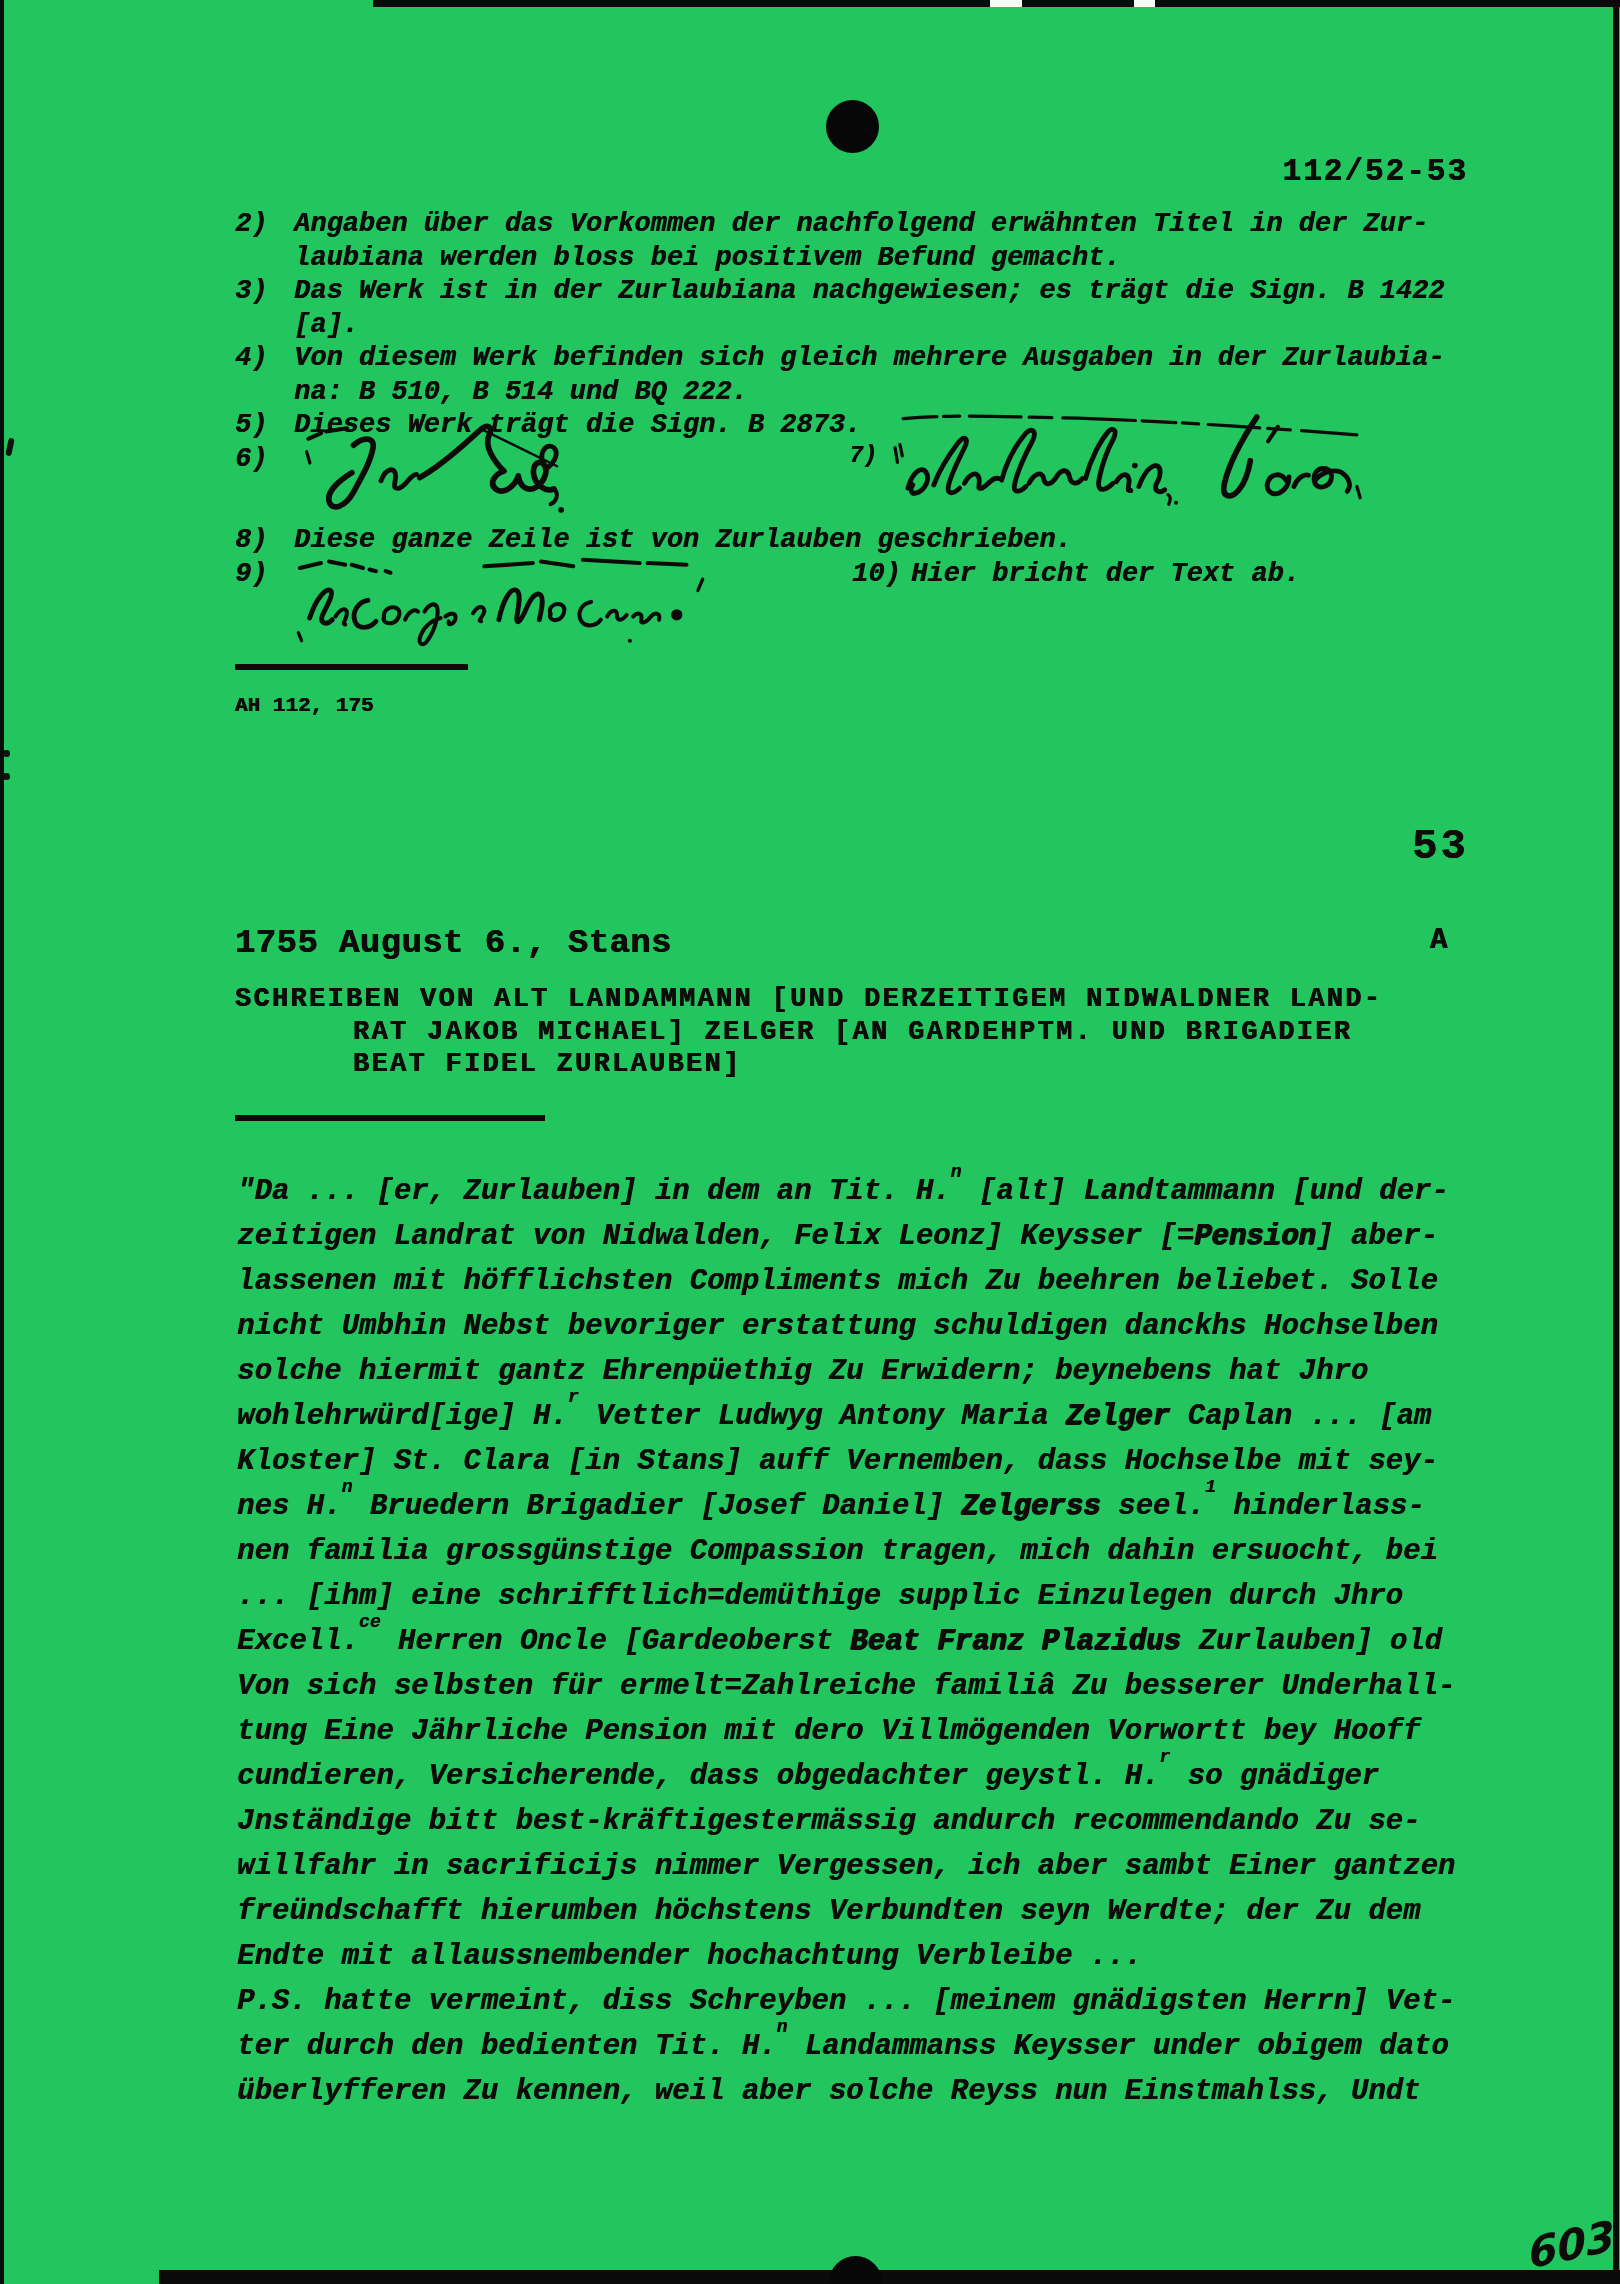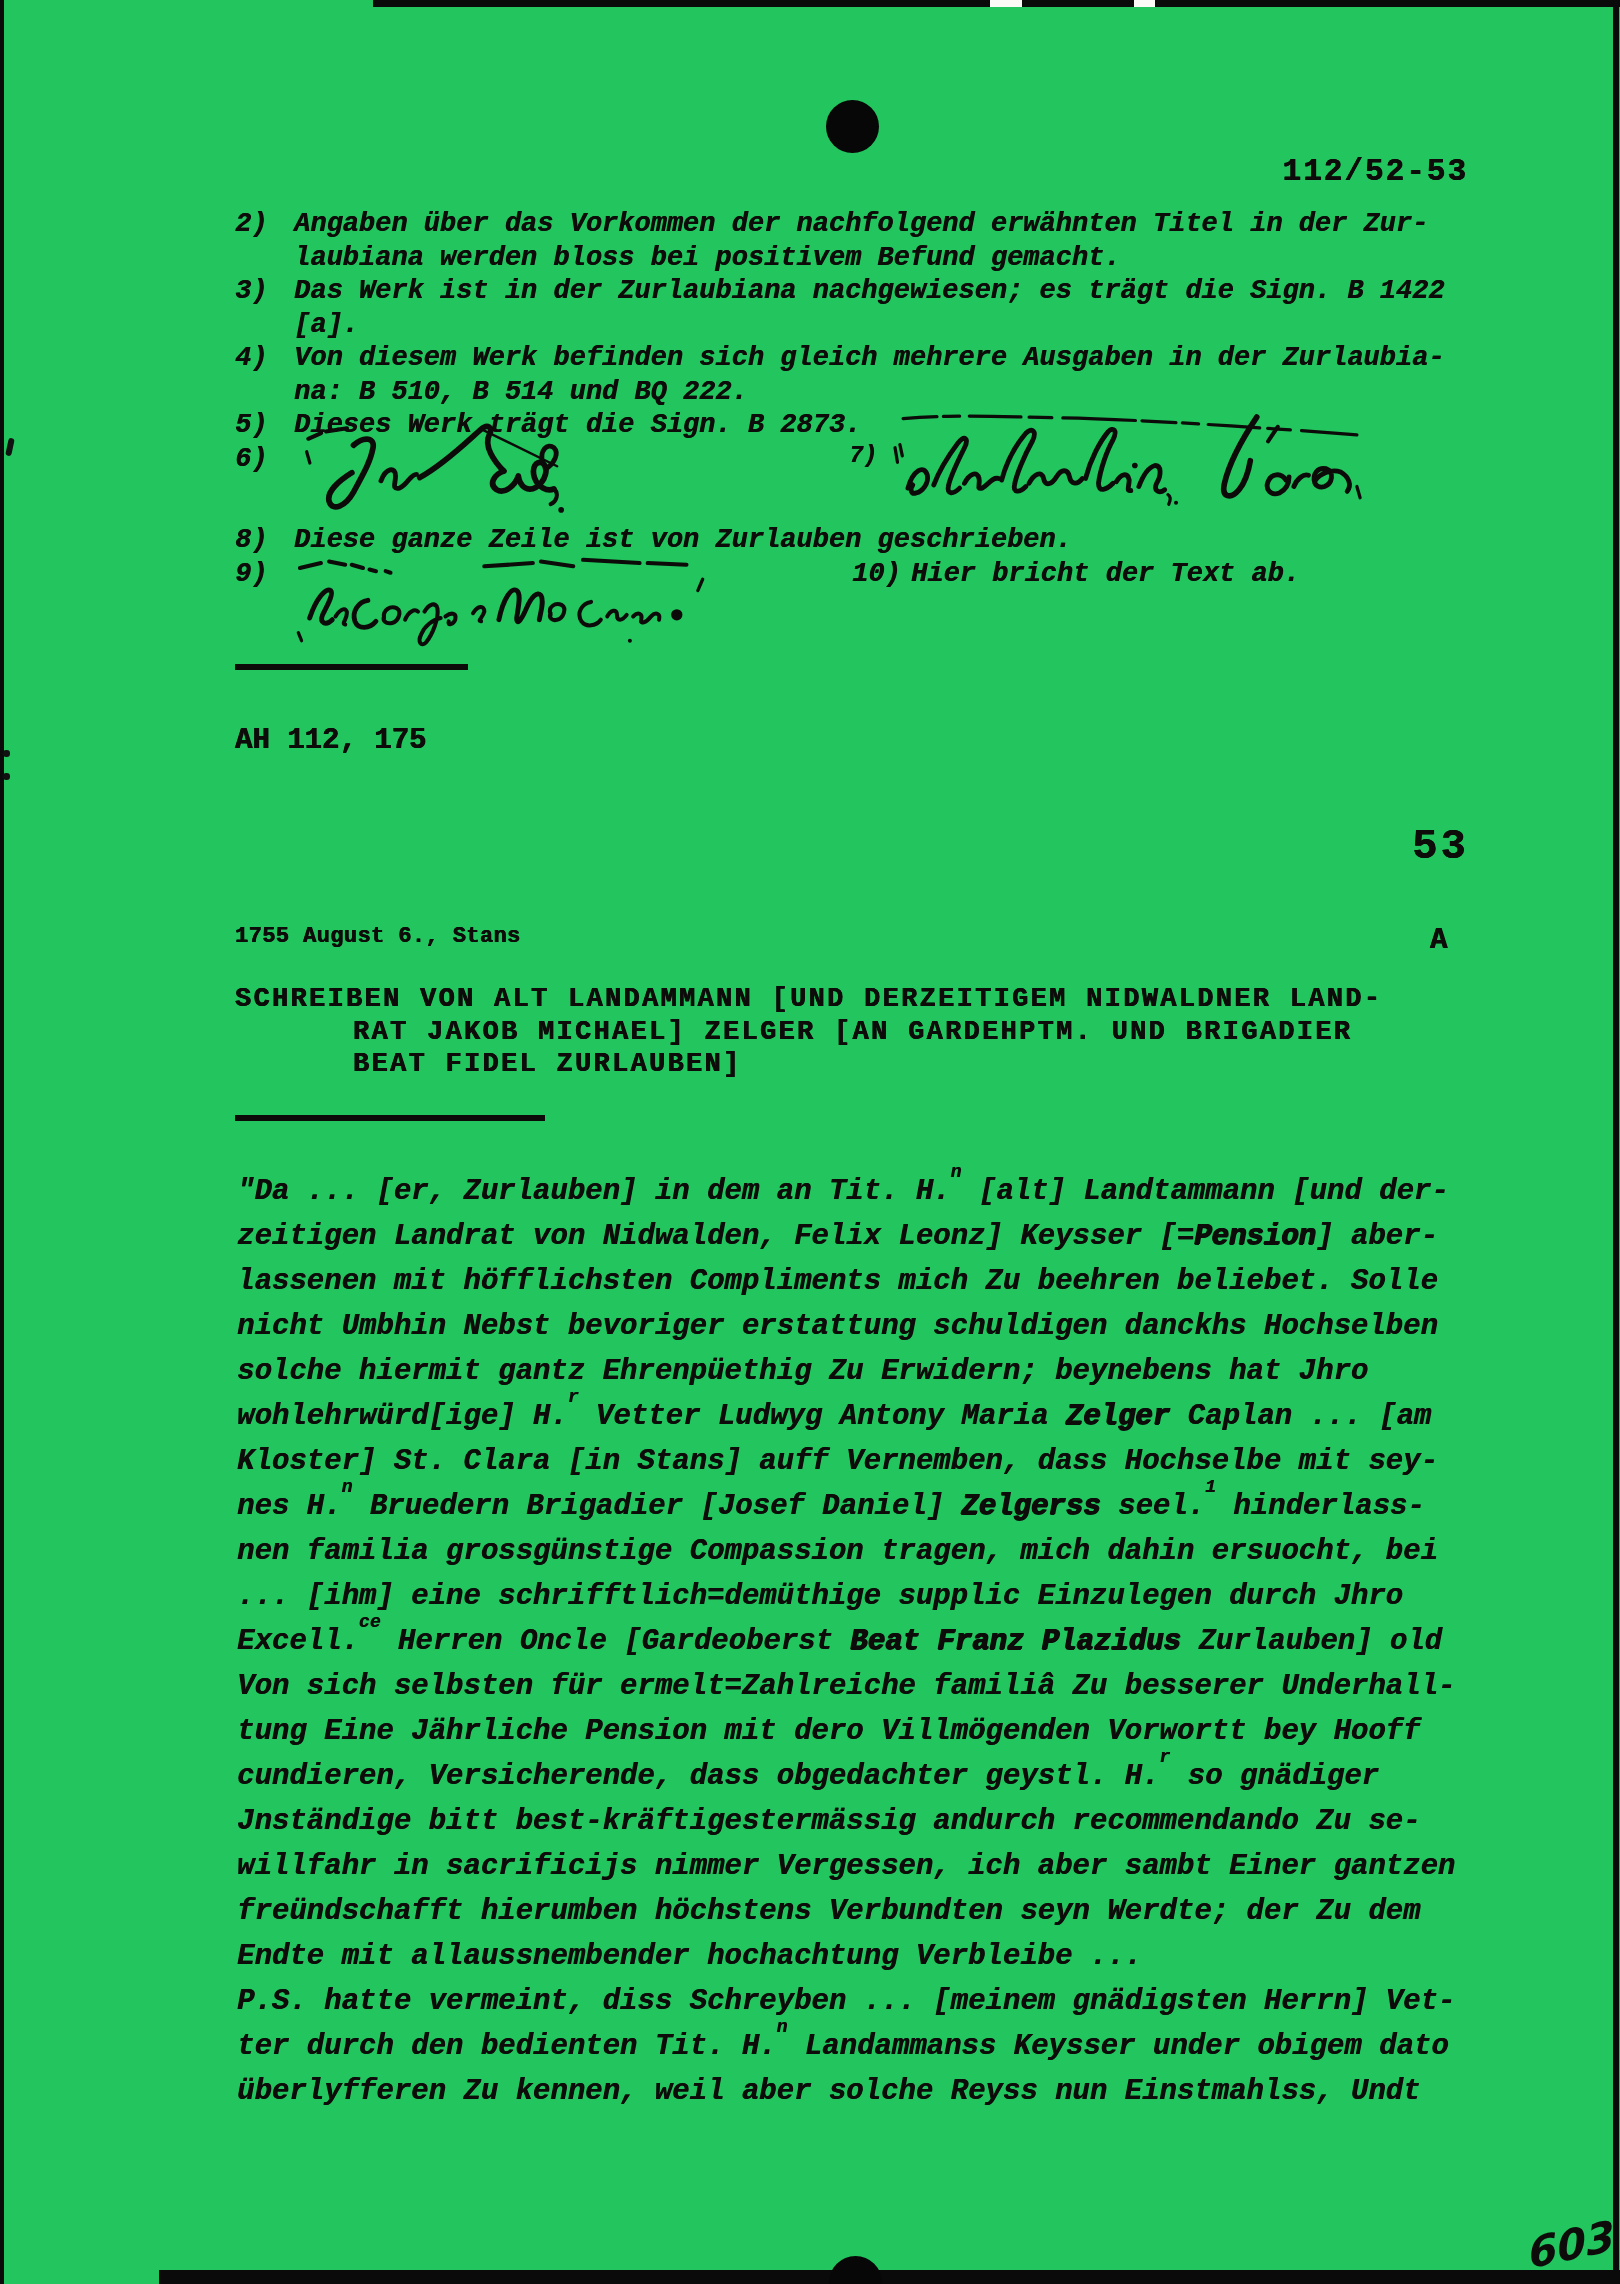--- a/index.html
+++ b/index.html
@@ -35,23 +35,23 @@
 
   
   .sig{position:absolute;}
   .sig path, .sig line{fill:none;stroke:#0c0b09;stroke-linecap:round;stroke-linejoin:round;}
 
   
   .rule{position:absolute;height:5.7px;background:#0c0b09;}
   .rule-1{left:235px;top:664px;width:233px;}
   .rule-2{left:235px;top:1115px;width:310px;}
 
-  .archive-ref{left:235px;top:724px;font-weight:700;font-size:29px;text-align:center;}
+  .archive-ref{left:235px;top:694px;font-weight:700;font-size:21px;text-align:center;}
   .doc-number{left:237px;top:823px;width:1232px;text-align:right;font-weight:700;font-size:42px;letter-spacing:3.2px;}
-  .date-line{left:235px;top:924px;font-weight:700;font-size:22px;letter-spacing:0.4px;}
+  .date-line{left:235px;top:924px;font-weight:700;font-size:34px;letter-spacing:0.4px;}
   .siglum{left:1430px;top:924px;font-weight:700;font-size:29px;}
 
   .title-line{position:absolute;font-weight:700;font-size:27px;letter-spacing:2.3px;white-space:nowrap;}
   .title-l0{left:235px;top:984px;}
   .title-l1{left:353px;top:1017px;}
   .title-l2{left:353px;top:1049px;}
 
   
   #body-text{position:absolute;left:237px;top:1169px;
     font:italic 700 29px/45px "Liberation Mono","DejaVu Sans Mono",monospace;

